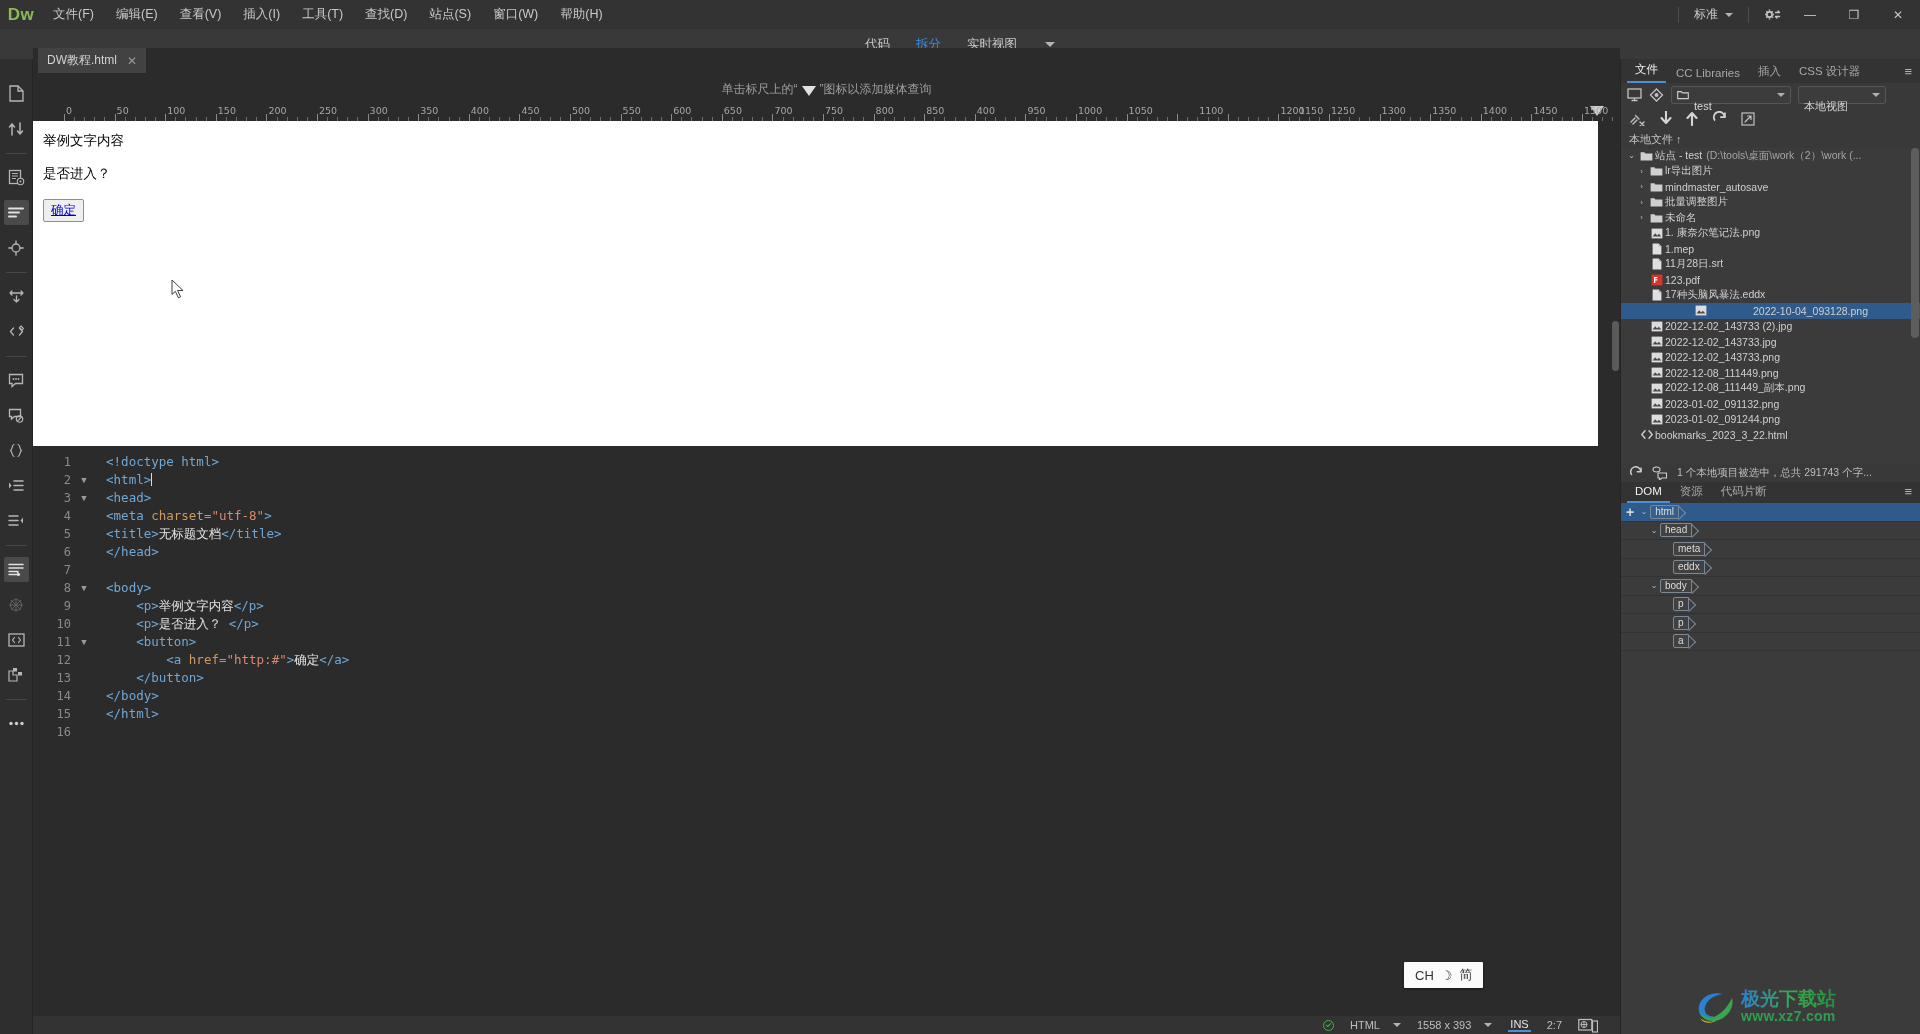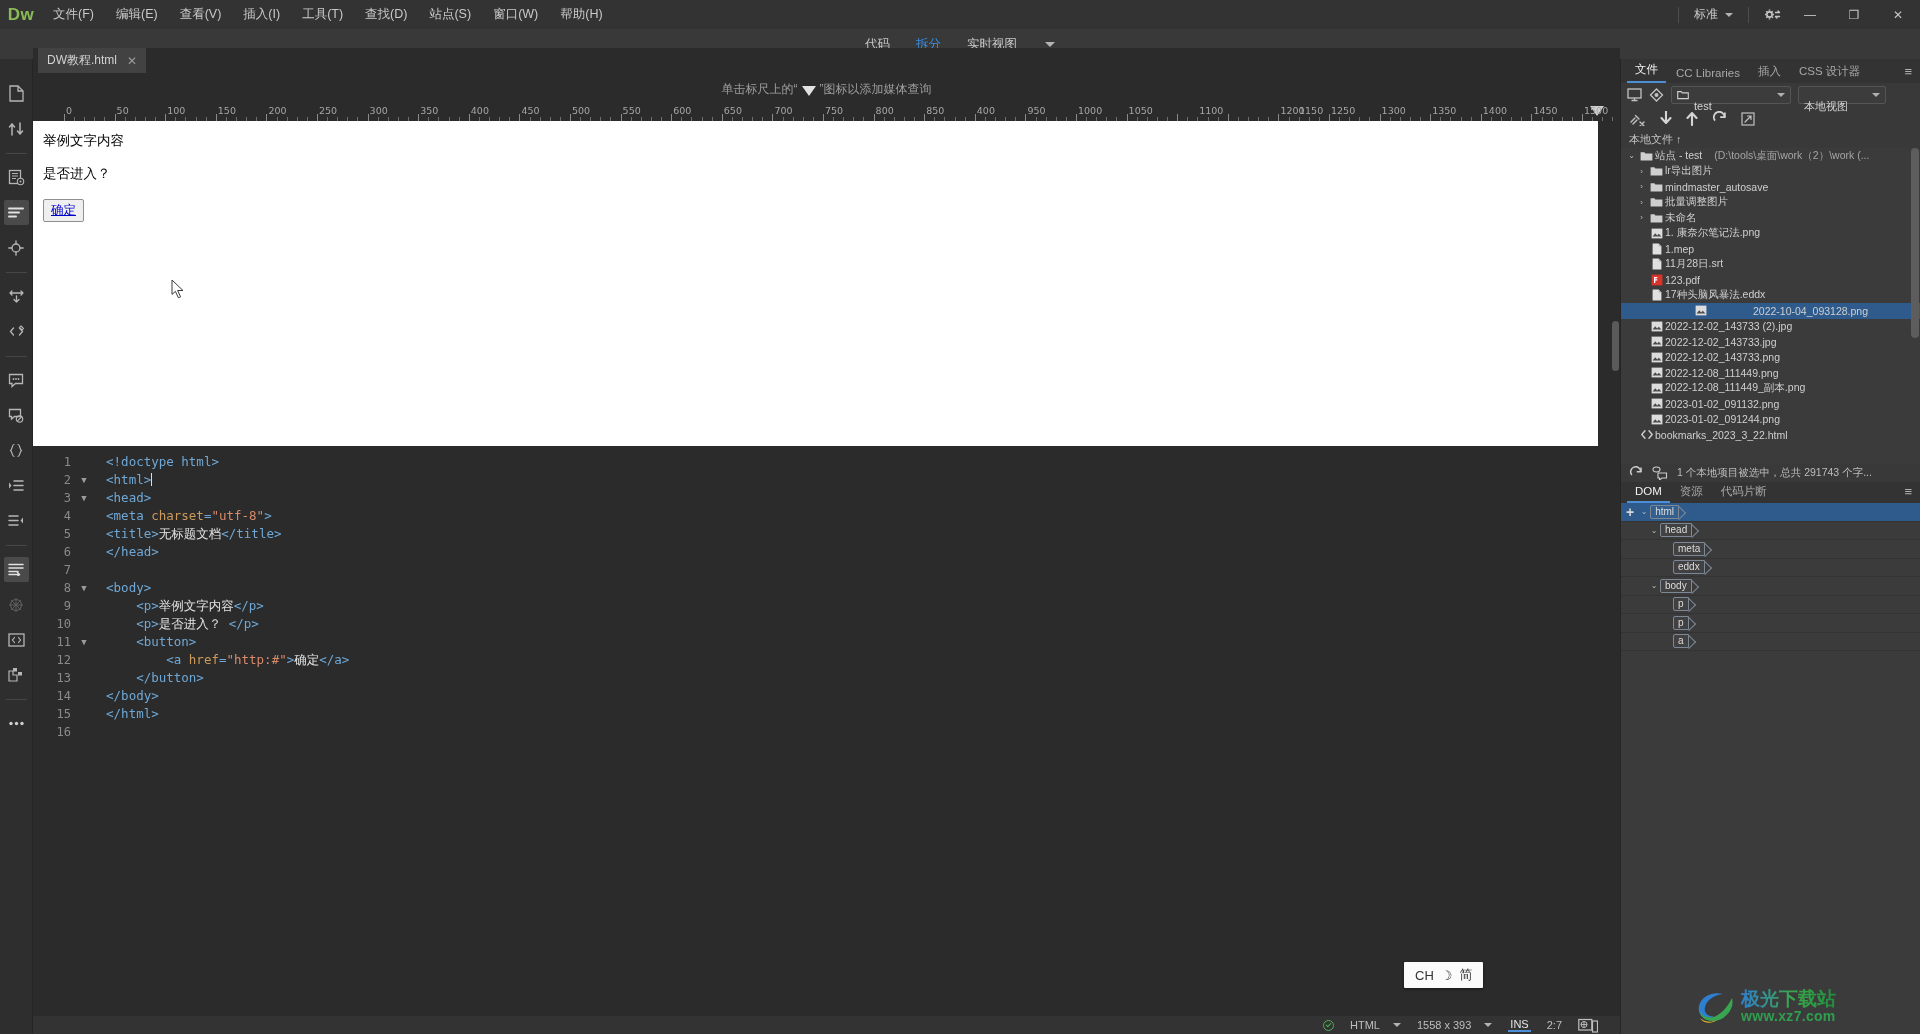--- a/index.html
+++ b/index.html
@@ -803,21 +803,21 @@
 
     <div class="filelist">
       <div class="frow">
         <span class="arw">⌄</span>
         <span class="ficon">
           <svg width="13" height="10" viewBox="0 0 13 10">
               <path d="M.6 9.4V1.2h3.8l1 1.3h7V9.4z" fill="#cfcfcf"></path>
             </svg>
         </span>
         <span>站点 - test</span>
-        <span style="color:#a5a5a5;padding-left:12px">(D:\tools\桌面\work（2）\work (...</span>
+        <span style="color:#a5a5a5;padding-left:4px">(D:\tools\桌面\work（2）\work (...</span>
       </div>
       <div id="filerows">
           <div class="frow" style="padding-left: 14px;">
             <span class="arw">›</span>
             <span class="ficon">
               <svg width="13" height="10" viewBox="0 0 13 10">
                 <path d="M.6 9.4V1.2h3.8l1 1.3h7V9.4z" fill="#cfcfcf"></path>
               </svg>
             </span>
             <span>lr导出图片</span>

